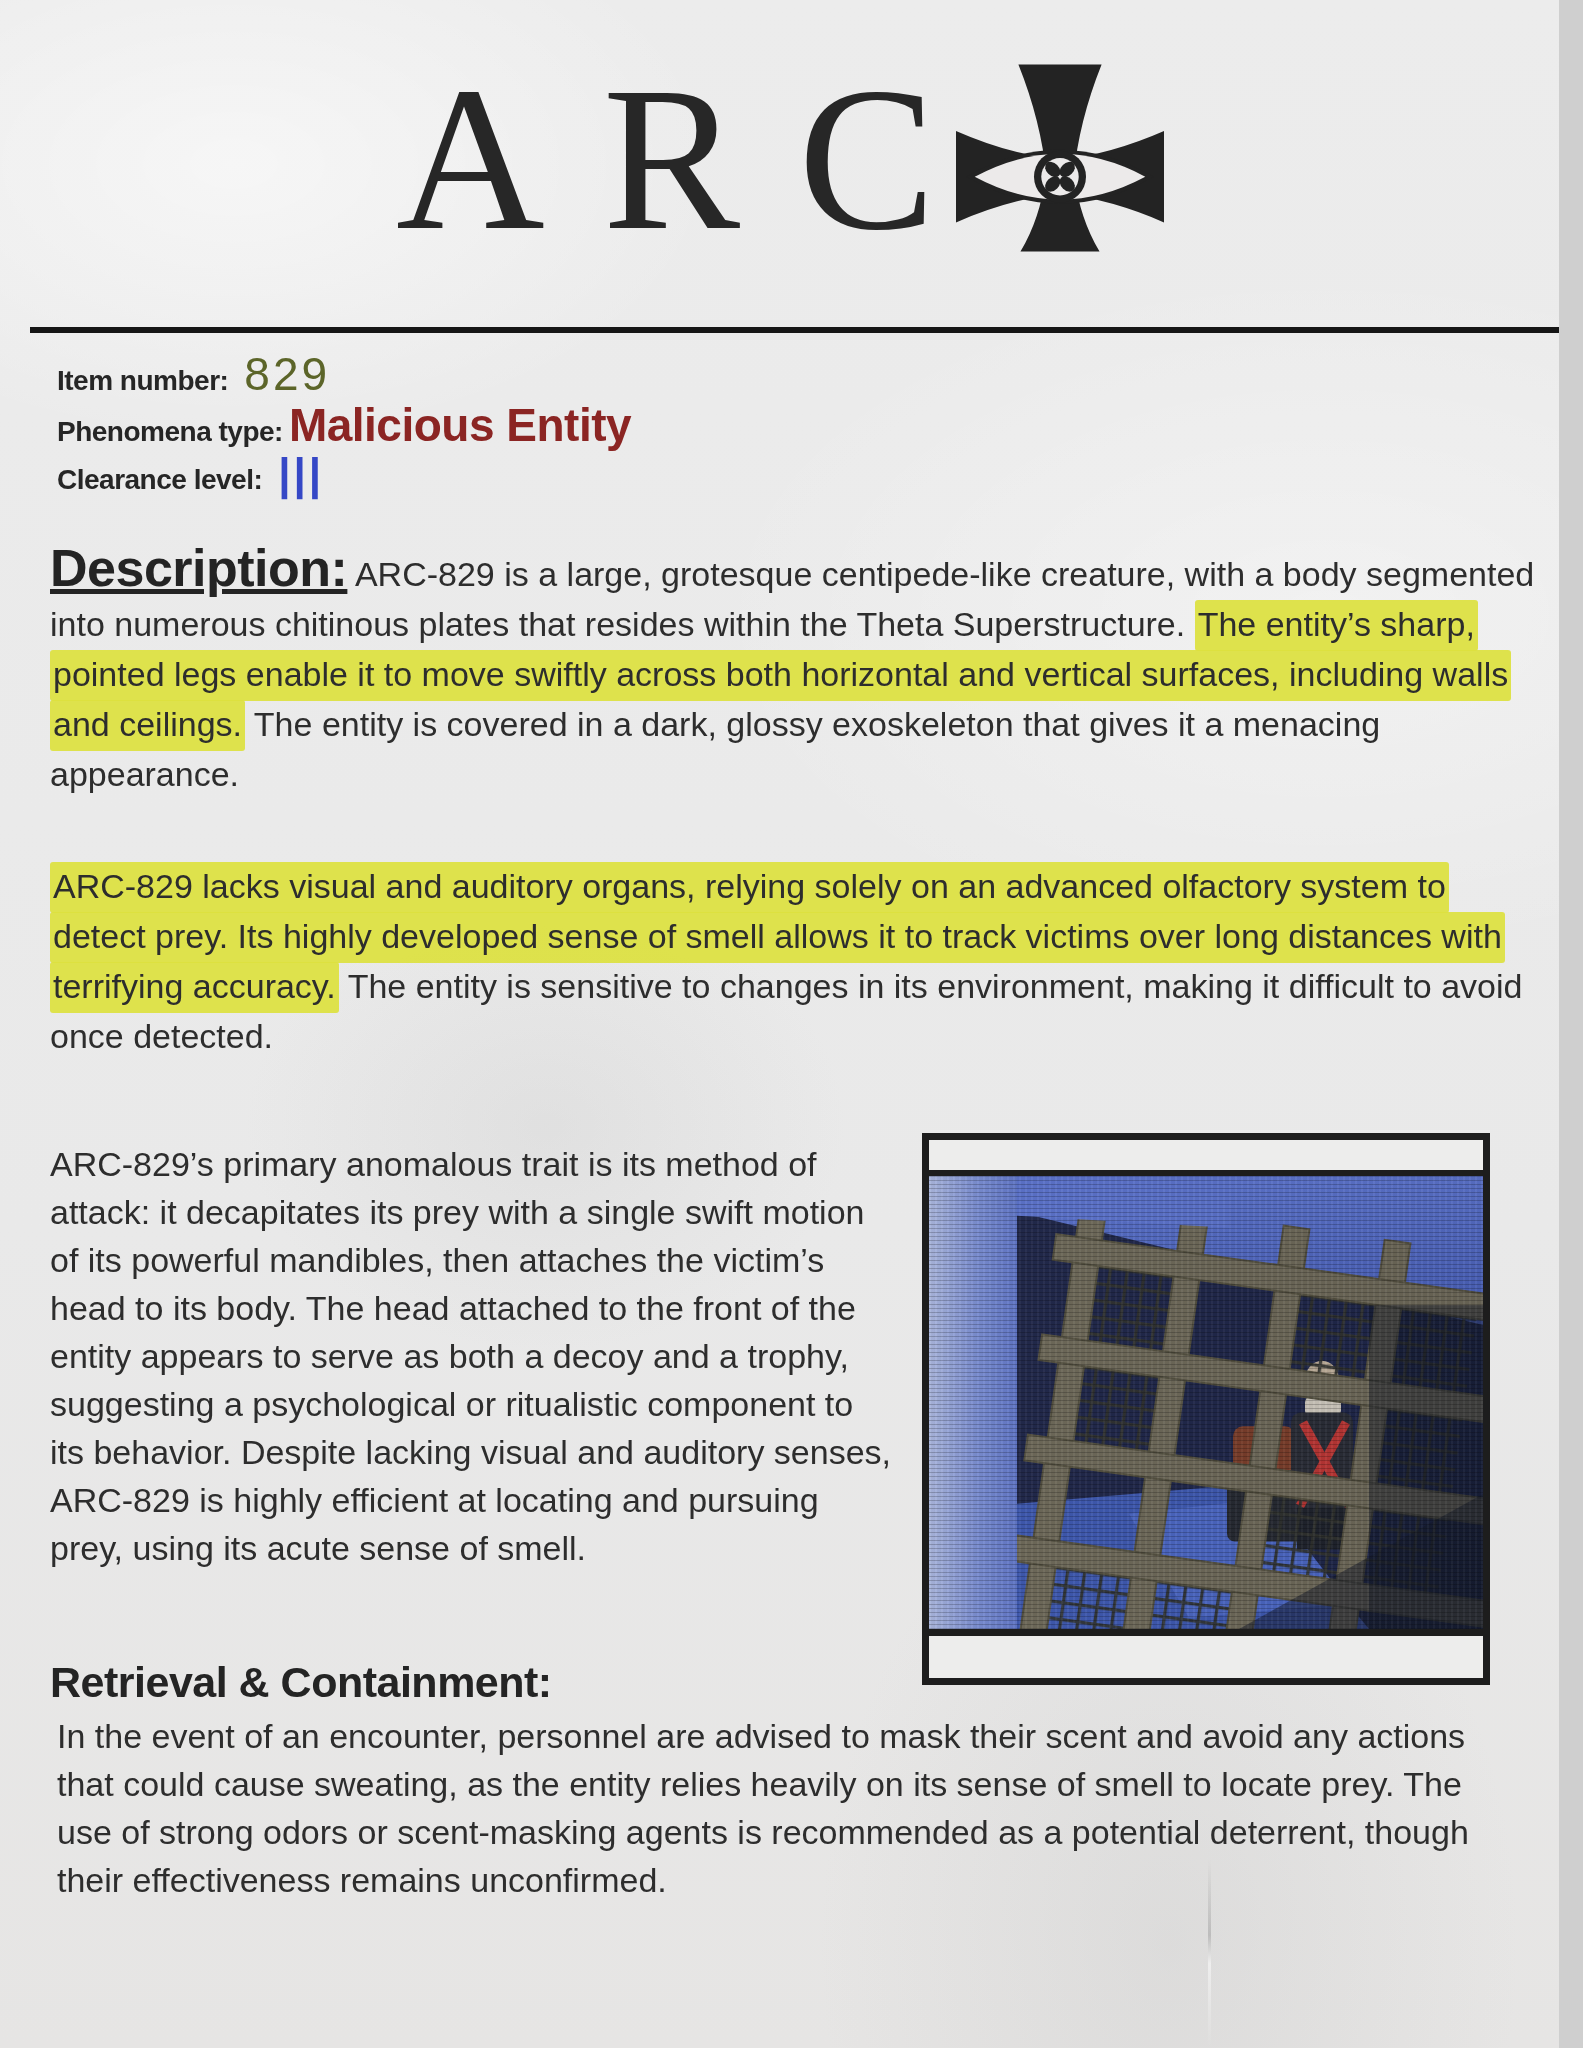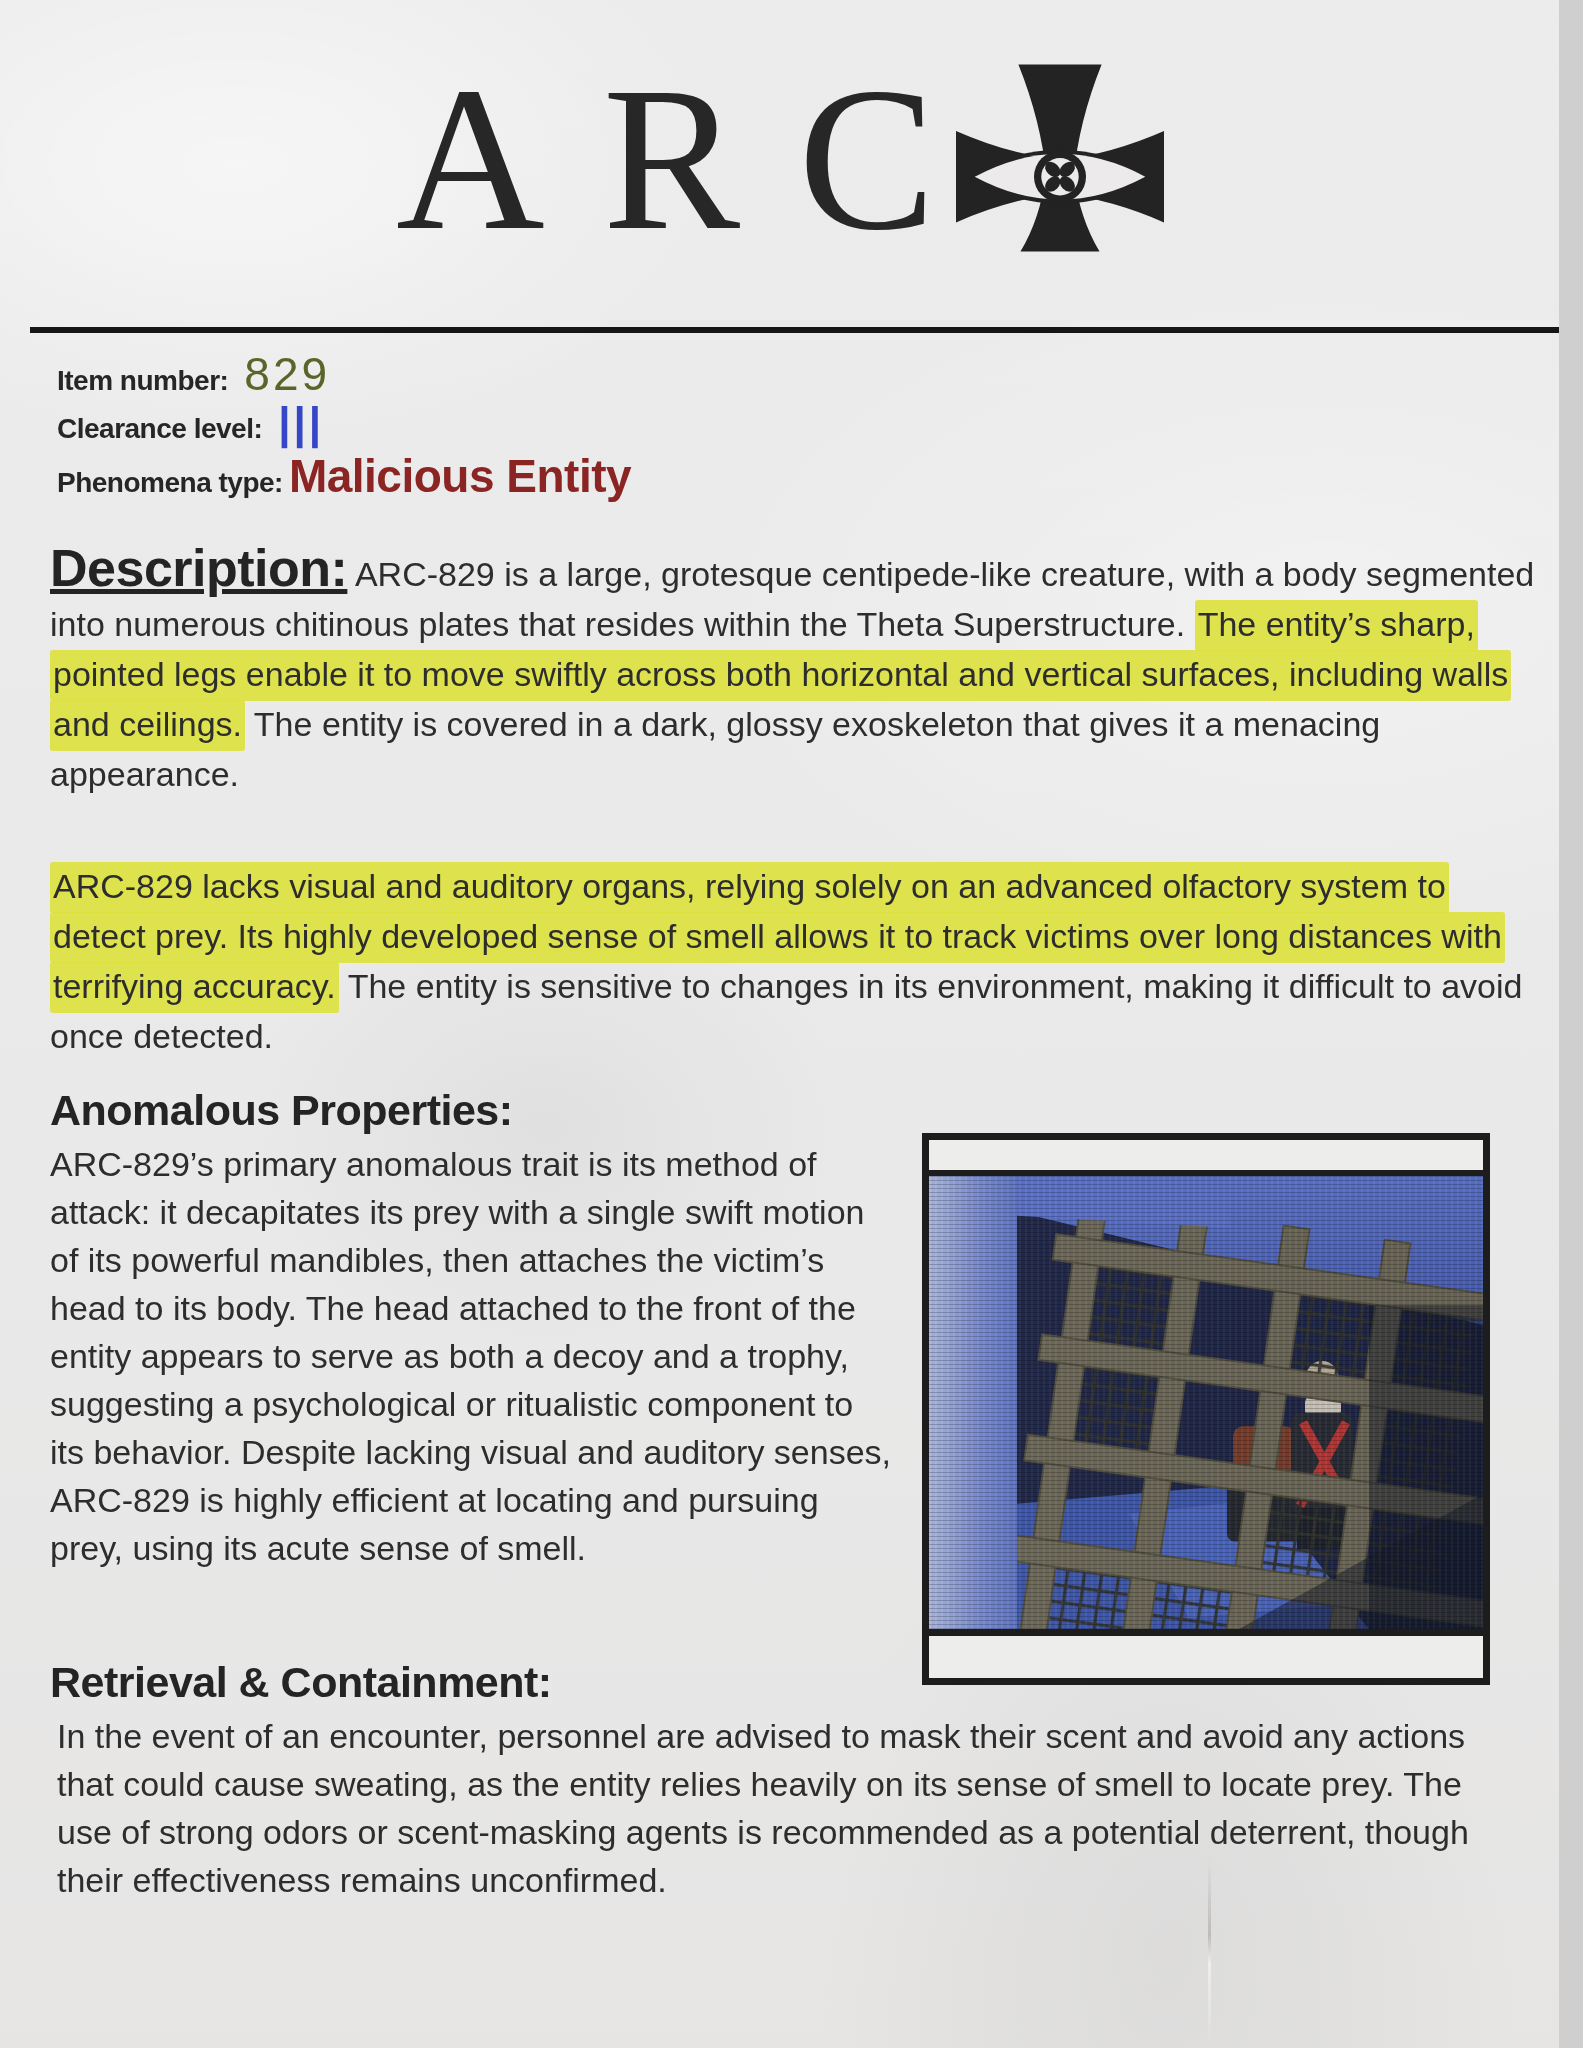--- a/index.html
+++ b/index.html
@@ -84,35 +84,34 @@
   </svg>
 
   <div class="rule"></div>
 
   <div class="meta">
     <div class="meta-row">
       <span class="meta-label">Item number:</span>
       <span class="v-item">829</span>
     </div>
     <div class="meta-row">
+      <span class="meta-label">Phenomena type:</span>
+      <span class="v-phen">Malicious Entity</span>
+    </div>
+    <div class="meta-row">
       <span class="meta-label">Clearance level:</span>
       <span class="v-clear">|||</span>
-    </div>
-    <div class="meta-row">
-      <span class="meta-label">Phenomena type:</span>
-      <span class="v-phen">Malicious Entity</span>
     </div>
   </div>
 
   <div class="desc body-text">
     <p><span class="inline-heading">Description:</span><span> ARC-829 is a large, grotesque centipede-like creature, with a body segmented into numerous chitinous plates that resides within the Theta Superstructure. </span><mark class="hl">The entity’s sharp, pointed legs enable it to move swiftly across both horizontal and vertical surfaces, including walls and ceilings.</mark><span> The entity is covered in a dark, glossy exoskeleton that gives it a menacing appearance.</span></p>
     <p class="p2"><mark class="hl">ARC-829 lacks visual and auditory organs, relying solely on an advanced olfactory system to detect prey. Its highly developed sense of smell allows it to track victims over long distances with terrifying accuracy.</mark><span> The entity is sensitive to changes in its environment, making it difficult to avoid once detected.</span></p>
   </div>
 
-  <h2 class="section-heading" id="anomalous-heading">Anomalous Properties:</h2>
   <div class="anomalous-body body-text">ARC-829’s primary anomalous trait is its method of attack: it decapitates its prey with a single swift motion of its powerful mandibles, then attaches the victim’s head to its body. The head attached to the front of the entity appears to serve as both a decoy and a trophy, suggesting a psychological or ritualistic component to its behavior. Despite lacking visual and auditory senses, ARC-829 is highly efficient at locating and pursuing prey, using its acute sense of smell.</div>
 
   <div class="photo-frame">
     <div class="photo-strip-top"></div>
     <div class="photo-img">
       <svg viewBox="0 0 554 456" preserveAspectRatio="none" aria-hidden="true">
         <defs>
           <linearGradient id="wallL" x1="0" y1="0" x2="1" y2="0">
             <stop offset="0" stop-color="#b0bdea"></stop>
               <stop offset="0.55" stop-color="#7b90dd"></stop>

